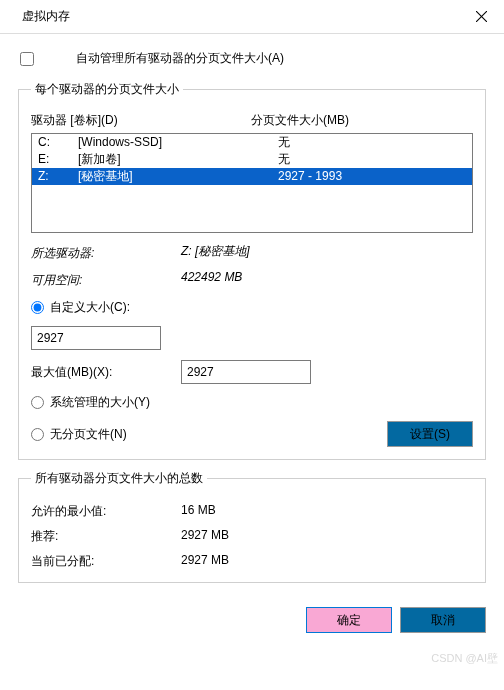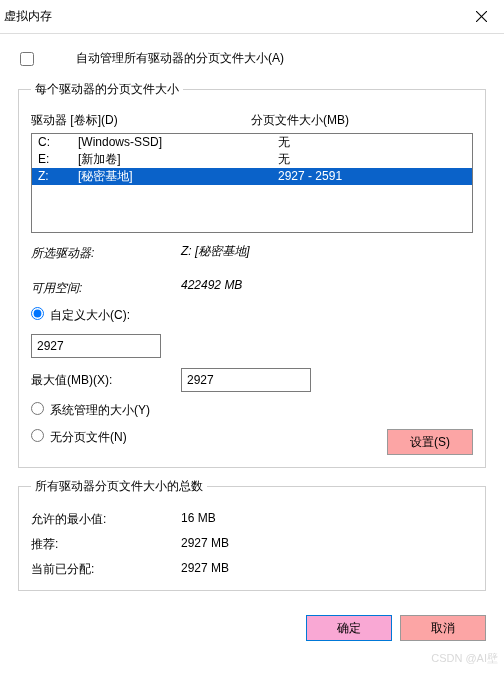--- a/index.html
+++ b/index.html
@@ -8,21 +8,21 @@
   font-family: "Microsoft YaHei", "Segoe UI", Tahoma, sans-serif;
   font-size: 12px;
   background: #fff;
   color: #000;
   width: 504px; height: 690px;
   overflow: hidden;
 }
 .titlebar {
   height: 34px;
   display: flex; align-items: center;
-  padding-left: 4px;
+  padding-left: 22px;
   border-bottom: 1px solid #ddd;
 }
 .titlebar .title { font-size: 12px; }
 .titlebar .close {
   margin-left: auto;
   width: 45px; height: 34px;
   display: flex; align-items: center; justify-content: center;
 }
 .titlebar .close svg { width: 11px; height: 11px; }
 .content { padding: 12px 18px 4px 18px; }
@@ -55,39 +55,39 @@
 }
 .drive-row .letter { width: 40px; }
 .drive-row .label  { width: 200px; }
 .drive-row.selected { background: #0a62c9; color: #fff; }
 .field-row {
   display: flex;
   margin-top: 10px;
   font-style: italic;
 }
 .field-row .lbl { width: 150px; padding-top: 2px; }
-.radio-row { display: flex; margin-top: 10px; }
+.radio-row { display: flex; align-items: center; margin-top: 10px; }
 .radio-row input { margin: 0 6px 0 0; width: 13px; height: 13px; }
 .size-form { margin-left: 0; }
 .size-form .sf-row {
   display: flex; align-items: center;
   margin-top: 10px;
 }
 .size-form .sf-lbl { width: 150px; }
 .size-form input[type=text] {
   width: 130px; height: 24px;
   border: 1px solid #7a7a7a;
   padding: 3px 5px;
   font-family: inherit; font-size: 12px;
 }
 .set-btn-row { display:flex; margin-top:10px;gap:20px; }
 .set-btn-row .spacer { margin-left:auto; }
 .btn {
   border: 1px solid #999;
-  background: #fca5a5;
+  background: #0369a1;
   min-width: 86px; height: 26px;
   padding: 0 14px;
   font-family: inherit; font-size: 12px;
   cursor: pointer;
 }
 .totals .t-row { display:flex; margin-top:8px; }
 .totals .t-lbl { width:150px; }
 .dlg-buttons {
   display:flex; justify-content:flex-end; gap:8px;
   padding: 10px 18px 14px 0;
@@ -134,29 +134,29 @@
           <span>无</span>
         </div>
         <div class="drive-row">
           <span class="letter">E:</span>
           <span class="label">[新加卷]</span>
           <span>无</span>
         </div>
         <div class="drive-row selected">
           <span class="letter">Z:</span>
           <span class="label">[秘密基地]</span>
-          <span>2927 - 2591</span>
+          <span>2927 - 1993</span>
         </div>
       </div>
 
     <div class="field-row">
       <div class="lbl">所选驱动器:</div>
       <div>Z:  [秘密基地]</div>
     </div>
-    <div class="field-row" style="margin-top:16px">
+    <div class="field-row" style="margin-top:8px">
       <div class="lbl">可用空间:</div>
       <div>422492 MB</div>
     </div>
 
     <label class="radio-row">
       <input type="radio" name="pg" checked="" style="">
       <span>自定义大小(C):</span>
     </label>
 
     <div class="size-form">

